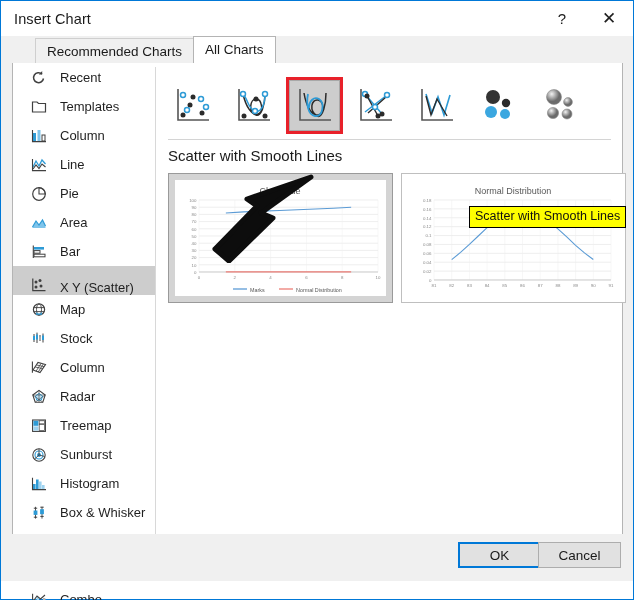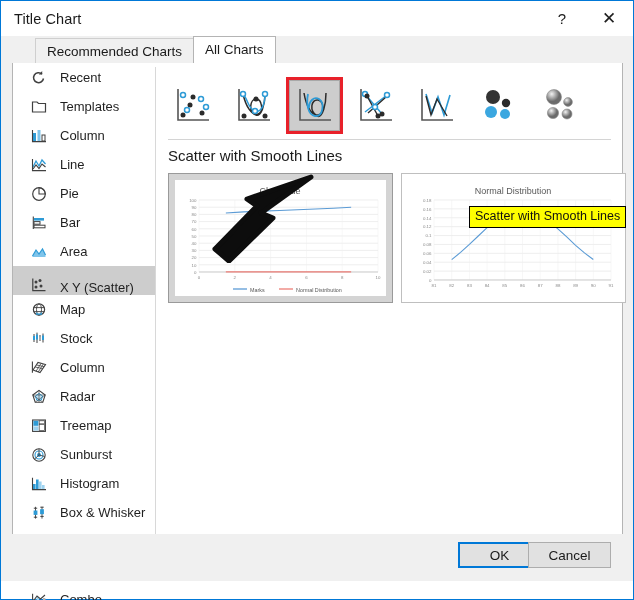--- a/index.html
+++ b/index.html
@@ -281,29 +281,29 @@
     height: 26px;
     font-size: 13.5px;
     font-family: "Liberation Sans", sans-serif;
     color: #1a1a1a;
     background: #e1e1e1;
     border: 1px solid #adadad;
     box-sizing: border-box;
     cursor: default;
   }
   .btn.ok { right: 92px; border: 2px solid #0078d7; background: #e1e1e1; }
-  .btn.cancel { right: 22px; }
+  .btn.cancel { right: 12px; }
 </style>
 </head>
 <body>
 
 <div id="dialog">
 
   <div class="titlebar">
-    <div class="title-text">Title Chart</div>
+    <div class="title-text">Insert Chart</div>
     <div class="title-btns">
       <div class="title-btn">?</div>
       <div class="title-btn close">✕</div>
     </div>
   </div>
 
   <div class="tabstrip">
     <div class="tab">Recommended Charts</div>
     <div class="tab active">All Charts</div>
   </div>
@@ -355,36 +355,36 @@
               <svg width="18" height="18" viewBox="0 0 18 18">
                 <circle cx="9" cy="9" r="6.3" fill="none" stroke="#404040" stroke-width="1.2"></circle>
                 <path d="M9 9 L9 2.7 A6.3 6.3 0 0 1 15.3 9 Z" fill="none" stroke="#404040" stroke-width="1.1"></path>
               </svg>
             </span>
             <span class="side-label">Pie</span>
           </div>
           <div class="side-item">
             <span class="side-ico">
               <svg width="18" height="18" viewBox="0 0 18 18">
+                <path d="M2.5 13 L6 7 L9 11 L12.5 6 L15.5 12 L15.5 14 L2.5 14 Z" fill="#7fc4ea"></path>
+                <path d="M2.5 13 L6 7 L9 11 L12.5 6 L15.5 12" fill="none" stroke="#2e9bd6" stroke-width="1.2"></path>
+              </svg>
+            </span>
+            <span class="side-label">Area</span>
+          </div>
+          <div class="side-item">
+            <span class="side-ico">
+              <svg width="18" height="18" viewBox="0 0 18 18">
                 <rect x="4" y="4" width="10" height="2.6" fill="#2e9bd6"></rect>
                 <rect x="4" y="7.6" width="6" height="2.6" fill="none" stroke="#404040" stroke-width="1"></rect>
                 <rect x="4" y="11.2" width="11" height="2.6" fill="none" stroke="#404040" stroke-width="1"></rect>
                 <path d="M3.3 2.6 L3.3 15" fill="none" stroke="#404040" stroke-width="1.1"></path>
               </svg>
             </span>
             <span class="side-label">Bar</span>
-          </div>
-          <div class="side-item">
-            <span class="side-ico">
-              <svg width="18" height="18" viewBox="0 0 18 18">
-                <path d="M2.5 13 L6 7 L9 11 L12.5 6 L15.5 12 L15.5 14 L2.5 14 Z" fill="#7fc4ea"></path>
-                <path d="M2.5 13 L6 7 L9 11 L12.5 6 L15.5 12" fill="none" stroke="#2e9bd6" stroke-width="1.2"></path>
-              </svg>
-            </span>
-            <span class="side-label">Area</span>
           </div>
           <div class="side-item selected">
             <span class="side-ico">
               <svg width="18" height="18" viewBox="0 0 18 18">
                 <circle cx="6" cy="6" r="1.5" fill="#404040"></circle>
                 <circle cx="10" cy="4.6" r="1.5" fill="#404040"></circle>
                 <circle cx="6" cy="11" r="1.5" fill="#404040"></circle>
                 <circle cx="11" cy="10" r="1.5" fill="#404040"></circle>
                 <path d="M2.8 2.6 L2.8 14.6 L15.5 14.6" fill="none" stroke="#404040" stroke-width="1.2"></path>
               </svg>

